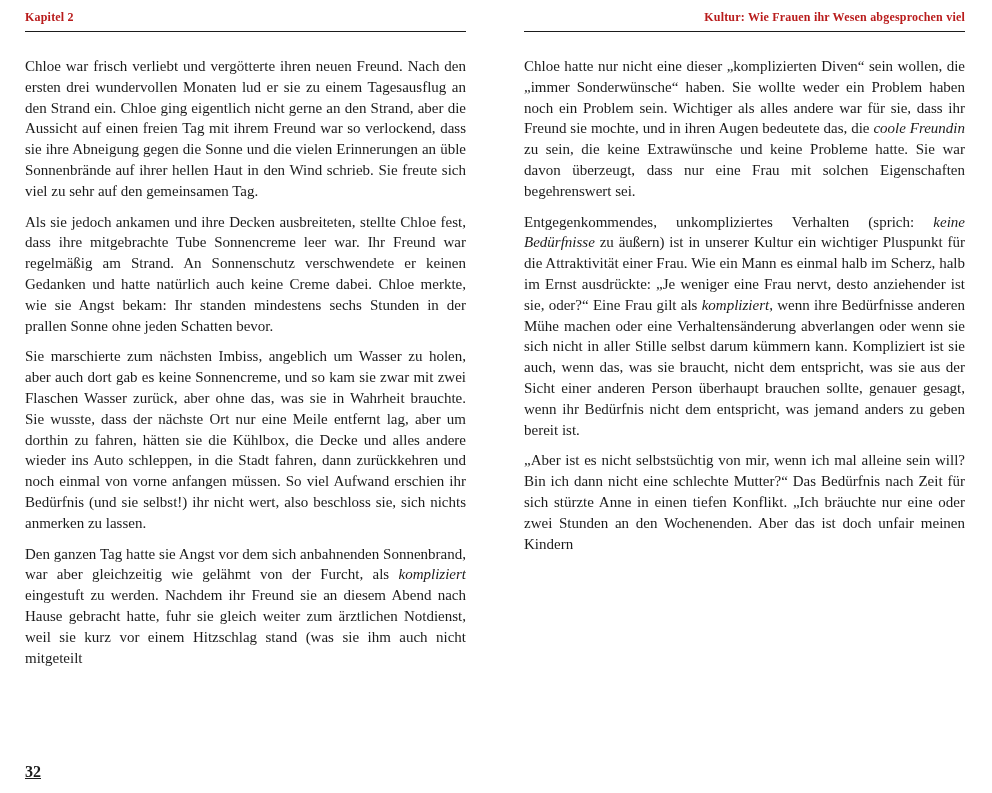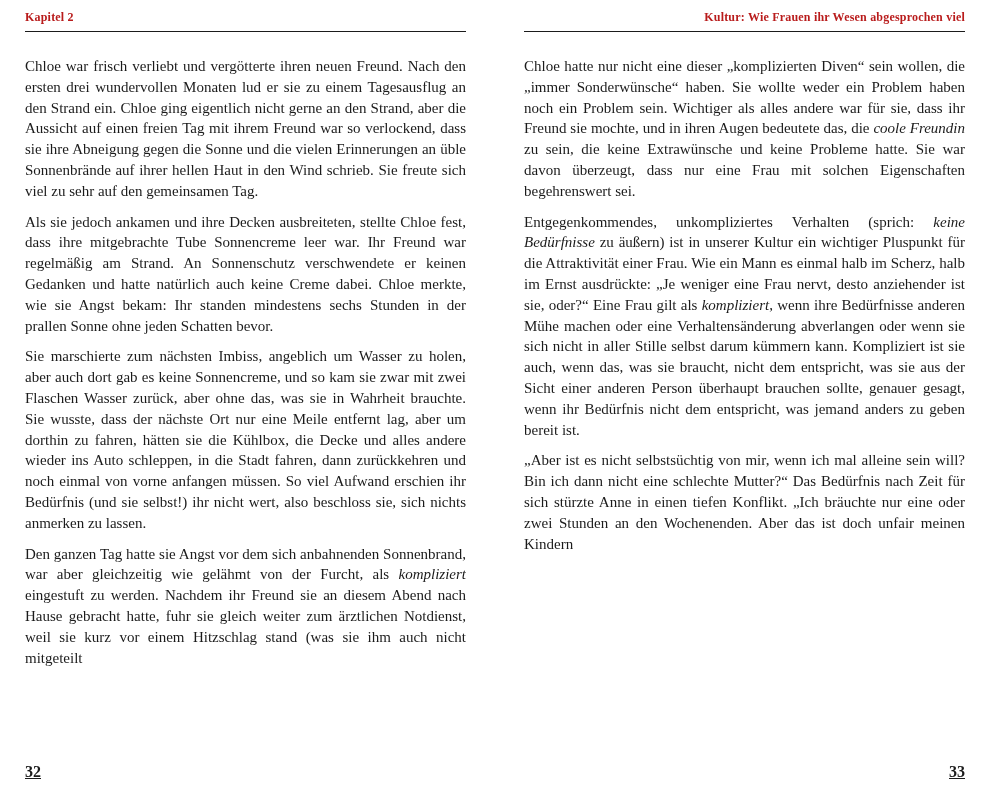--- a/index.html
+++ b/index.html
@@ -85,18 +85,15 @@
 
   <div class="page right">
     <header class="page-header">
       <span class="running-head">Kultur: Wie Frauen ihr Wesen abgesprochen viel</span>
     </header>
     <main class="body-text">
         <p class="para"><span>Chloe hatte nur nicht eine dieser „komplizierten Diven“ sein wollen, die „immer Sonderwünsche“ haben. Sie wollte weder ein Problem haben noch ein Problem sein. Wichtiger als alles andere war für sie, dass ihr Freund sie mochte, und in ihren Augen bedeutete das, die </span><em>coole Freundin</em><span> zu sein, die keine Extrawünsche und keine Probleme hatte. Sie war davon überzeugt, dass nur eine Frau mit solchen Eigenschaften begehrenswert sei.</span></p>
         <p class="para"><span>Entgegenkommendes, unkompliziertes Verhalten (sprich: </span><em>keine Bedürfnisse</em><span> zu äußern) ist in unserer Kultur ein wichtiger Pluspunkt für die Attraktivität einer Frau. Wie ein Mann es einmal halb im Scherz, halb im Ernst ausdrückte: „Je weniger eine Frau nervt, desto anziehender ist sie, oder?“ Eine Frau gilt als </span><em>kompliziert</em><span>, wenn ihre Bedürfnisse anderen Mühe machen oder eine Verhaltensänderung abverlangen oder wenn sie sich nicht in aller Stille selbst darum kümmern kann. Kompliziert ist sie auch, wenn das, was sie braucht, nicht dem entspricht, was sie aus der Sicht einer anderen Person überhaupt brauchen sollte, genauer gesagt, wenn ihr Bedürfnis nicht dem entspricht, was jemand anders zu geben bereit ist.</span></p>
         <p class="para"><span>„Aber ist es nicht selbstsüchtig von mir, wenn ich mal alleine sein will? Bin ich dann nicht eine schlechte Mutter?“ Das Bedürfnis nach Zeit für sich stürzte Anne in einen tiefen Konflikt. „Ich bräuchte nur eine oder zwei Stunden an den Wochenenden. Aber das ist doch unfair meinen Kindern</span></p>
       </main>
-    <footer class="page-footer">
-      <span class="page-number">33</span>
-    </footer>
   </div>
 
 </div>
 
 </body></html>

